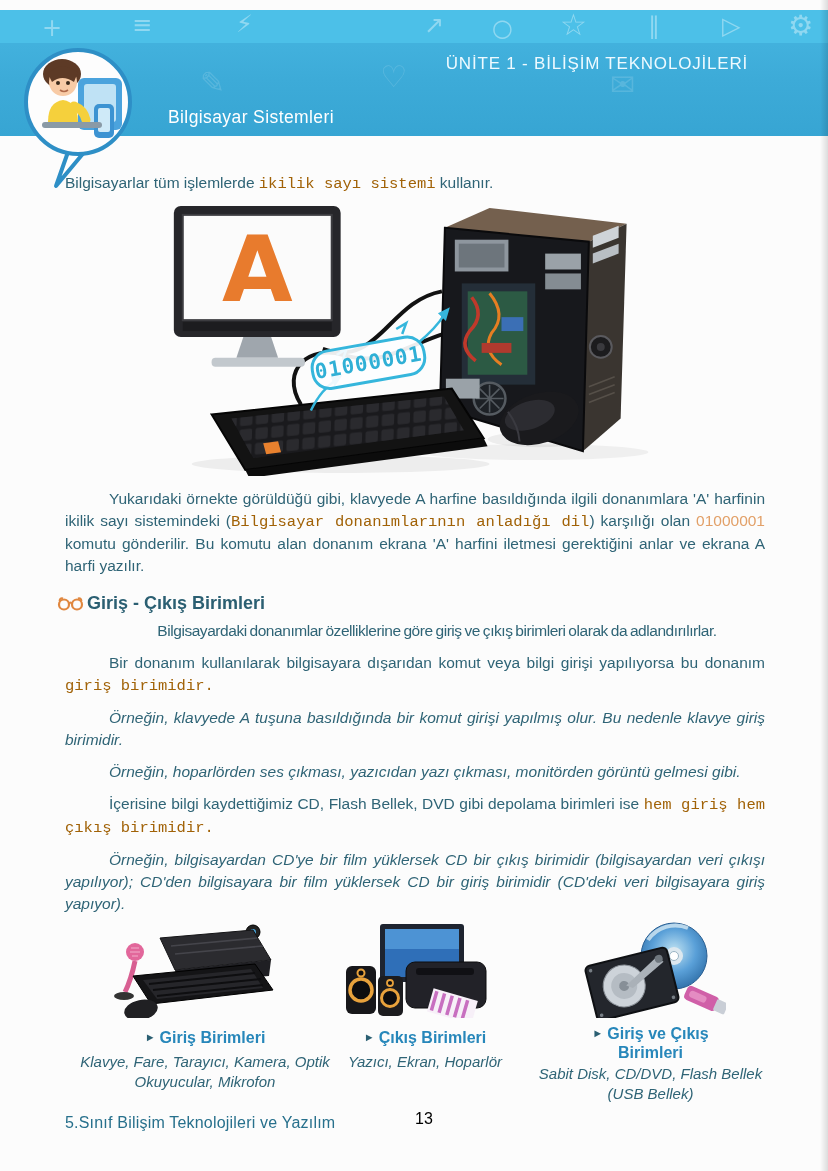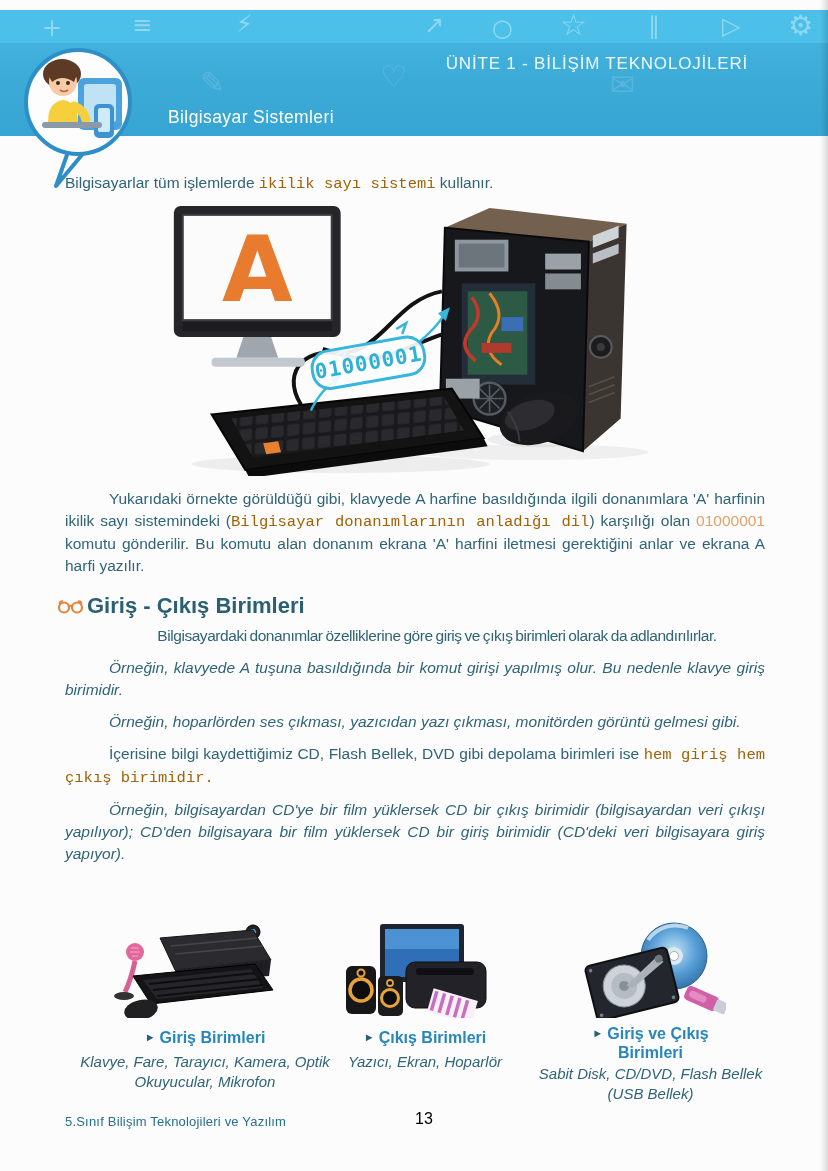--- a/index.html
+++ b/index.html
@@ -43,37 +43,37 @@
   .t{color:#2f6476;}
   .o{color:#a16207;font-family:Liberation Mono, monospace;}
   .ob{color:#e2a068;}
   .indent{text-indent:44px;}
   .ital{font-style:italic;}
   .mt{margin-top:10px;}
   .single{letter-spacing:-.45px;word-spacing:-1px;text-align:center;}
   .illo{width:560px;margin:3px 0 8px 85px;}
   .sec-head{
     margin:16px 0 2px -8px;display:flex;align-items:center;gap:3px;
-    font-size:22px;font-weight:bold;color:#2b5f72;
+    font-size:18px;font-weight:bold;color:#2b5f72;
   }
   
   .col{position:absolute;text-align:center;}
   .col .imgbox{display:flex;align-items:flex-end;justify-content:center;height:96px;}
   .cap{color:#2787ba;font-size:16px;font-weight:bold;line-height:19px;margin-top:10px;}
   .cap .bullet{color:#2b5f72;font-size:11px;vertical-align:2px;margin-right:4px;}
   .items{color:#2f6476;font-size:15px;font-style:italic;line-height:20px;margin-top:5px;}
   #col1{top:922px;left:55px;width:300px;}
   #col2{top:922px;left:330px;width:190px;}
   #col3{top:922px;left:538px;width:225px;}
   #col3 .cap{width:140px;margin:6px auto 0;}
   #col3 .items{margin-top:2px;}
   
   .footer-title{
     position:absolute;top:1114px;left:65px;
-    font-size:13px;color:#27708c;letter-spacing:.2px;
+    font-size:16px;color:#27708c;letter-spacing:.2px;
   }
   .page-num{
     position:absolute;top:1110px;left:415px;
     font-size:16px;color:#000000;
   }
 </style>
 </head>
 <body>
 
 <header class="band">
@@ -208,20 +208,23 @@
       <circle cx="20" cy="9.5" r="5" fill="none" stroke="#e0873f" stroke-width="2.2"></circle>
       <path d="M12,9 Q13.5,6 15,9" fill="none" stroke="#e0873f" stroke-width="2"></path>
       <path d="M2.5,6 Q3,2.5 6,3.5" fill="none" stroke="#e0873f" stroke-width="2"></path>
       <path d="M24.5,6 Q24,2.5 21,3.5" fill="none" stroke="#e0873f" stroke-width="2"></path>
     </svg>
     <span>Giriş - Çıkış Birimleri</span>
   </div>
 
   <p class="indent single mt" style="margin-top:6px"><span class="t">Bilgisayardaki donanımlar özelliklerine göre giriş ve çıkış birimleri olarak da adlandırılırlar.</span></p>
 
+  <p class="indent mt">
+    <span class="t">Bir donanım kullanılarak bilgisayara dışarıdan komut veya bilgi girişi yapılıyorsa bu donanım </span><span class="o">giriş birimidir.</span>
+  </p>
 
   <p class="indent ital mt"><span class="t">Örneğin, klavyede A tuşuna basıldığında bir komut girişi yapılmış olur. Bu nedenle klavye giriş birimidir.</span></p>
 
 
   <p class="indent ital mt"><span class="t">Örneğin, hoparlörden ses çıkması, yazıcıdan yazı çıkması, monitörden görüntü gelmesi gibi.</span></p>
 
   <p class="indent mt">
     <span class="t">İçerisine bilgi kaydettiğimiz CD, Flash Bellek, DVD gibi depolama birimleri ise </span><span class="o">hem giriş hem çıkış birimidir.</span>
   </p>
 

